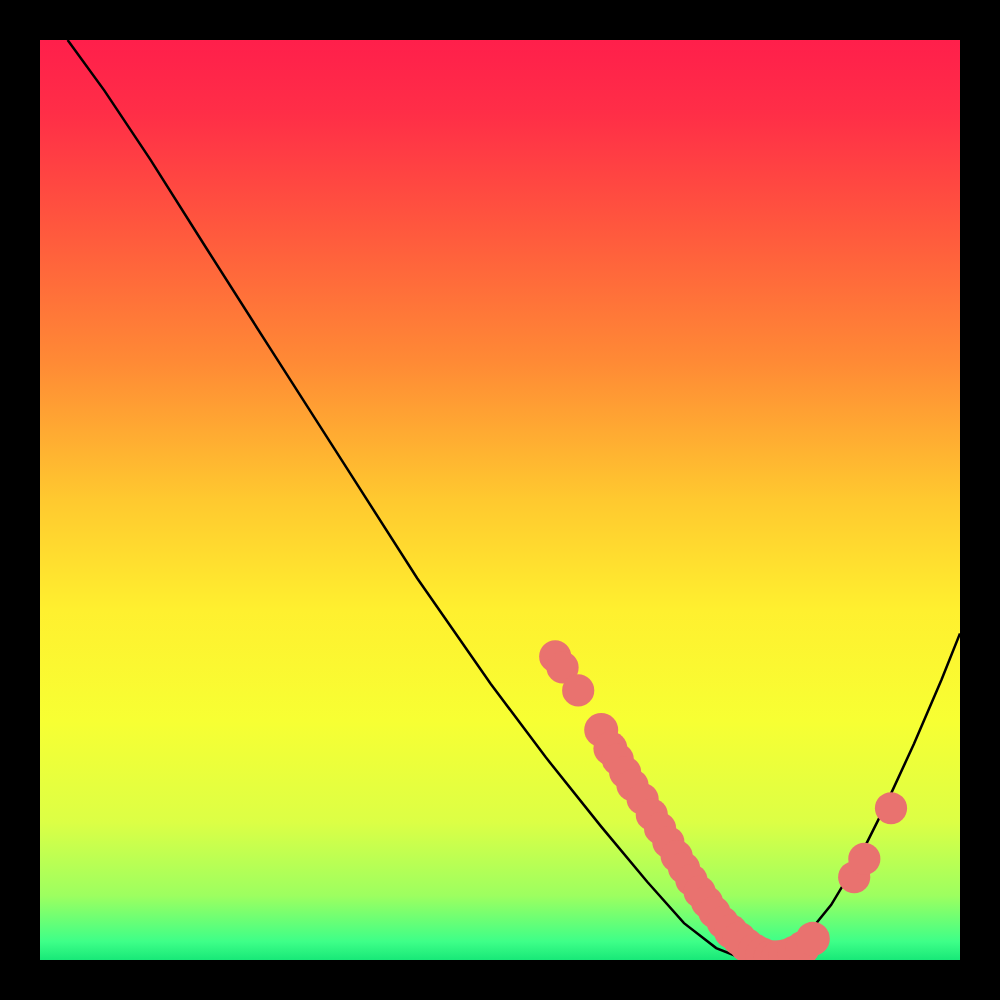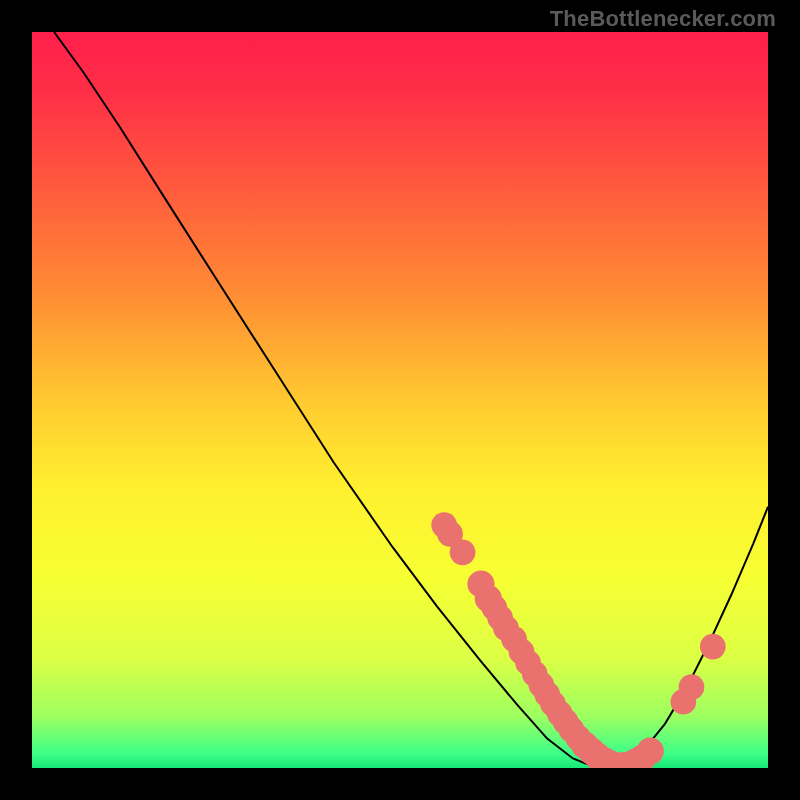--- a/index.html
+++ b/index.html
@@ -40,21 +40,20 @@
     font-weight: 600;
     letter-spacing: 0.2px;
     user-select: none;
   }
 </style>
 </head>
 <body>
 
 <div class="frame">
 
-  <div class="watermark">TheBottlenecker.com</div>
 
   <div class="plot">
     <svg viewBox="0 0 736 736" preserveAspectRatio="none">
       <defs>
         <linearGradient id="bg-grad" x1="0" y1="0" x2="0" y2="1">
 
         <stop offset="0.00%" stop-color="#ff1f4b"></stop>
             <stop offset="8.00%" stop-color="#ff2e47"></stop>
             <stop offset="20.00%" stop-color="#ff563e"></stop>
             <stop offset="35.00%" stop-color="#ff8a35"></stop>

